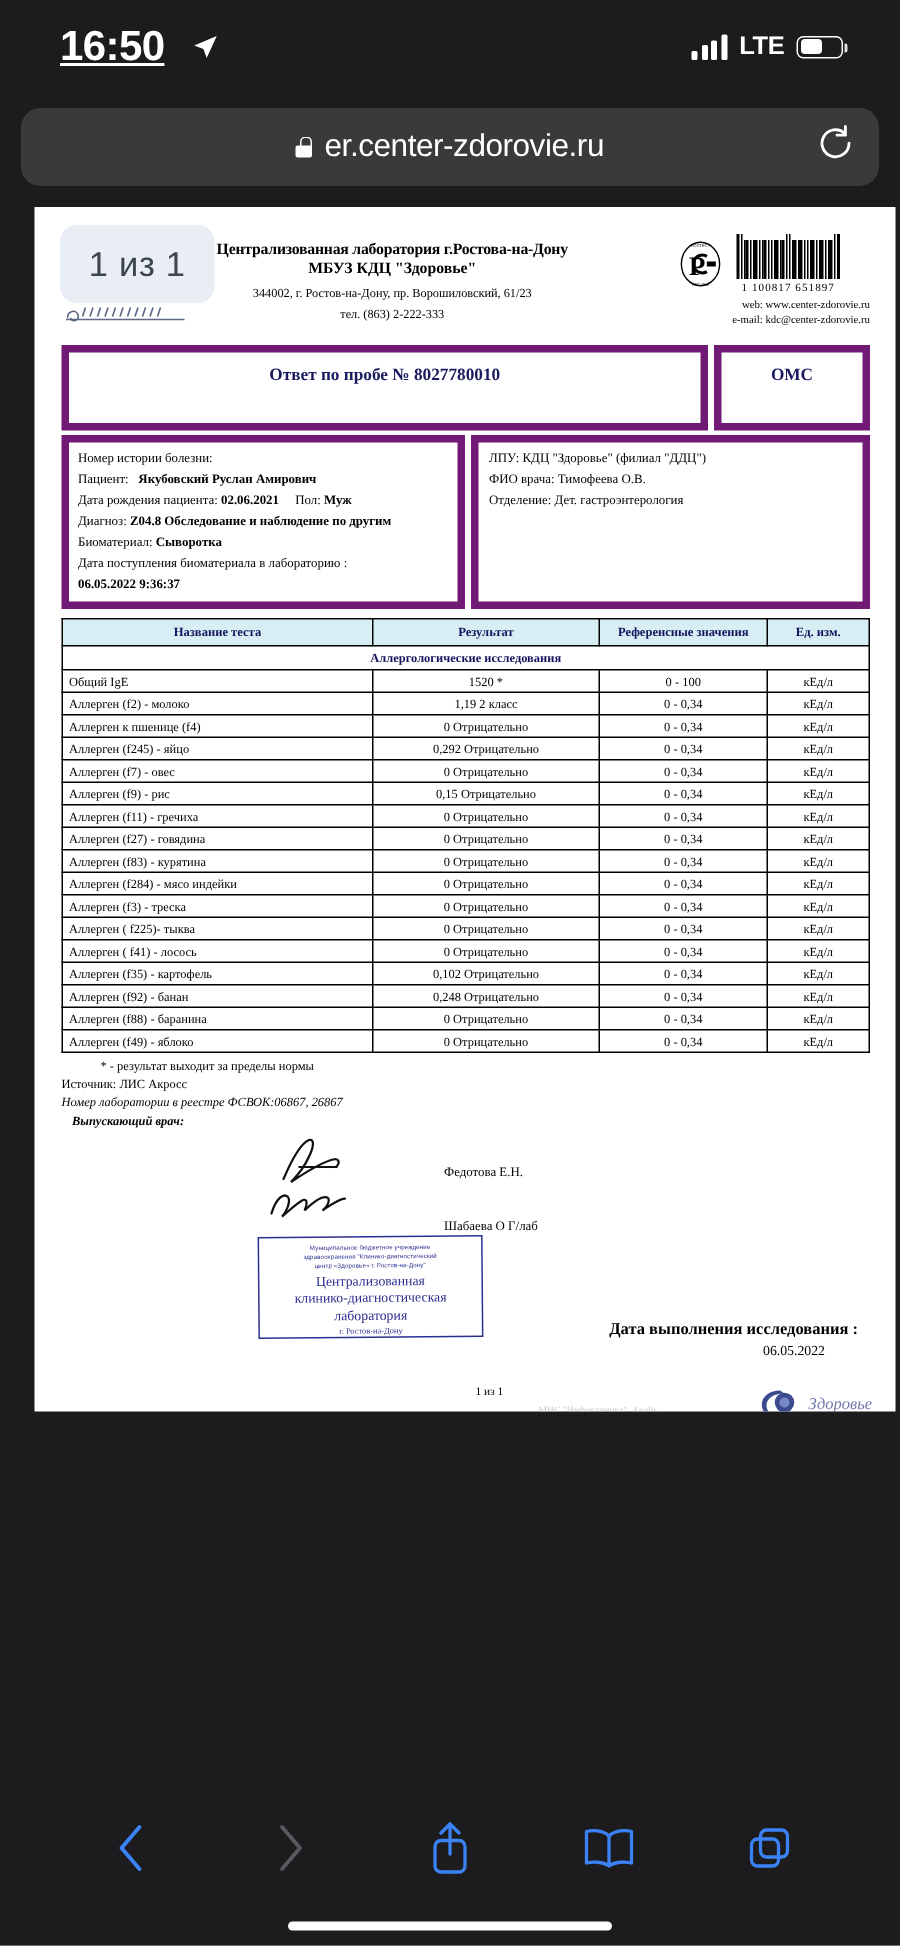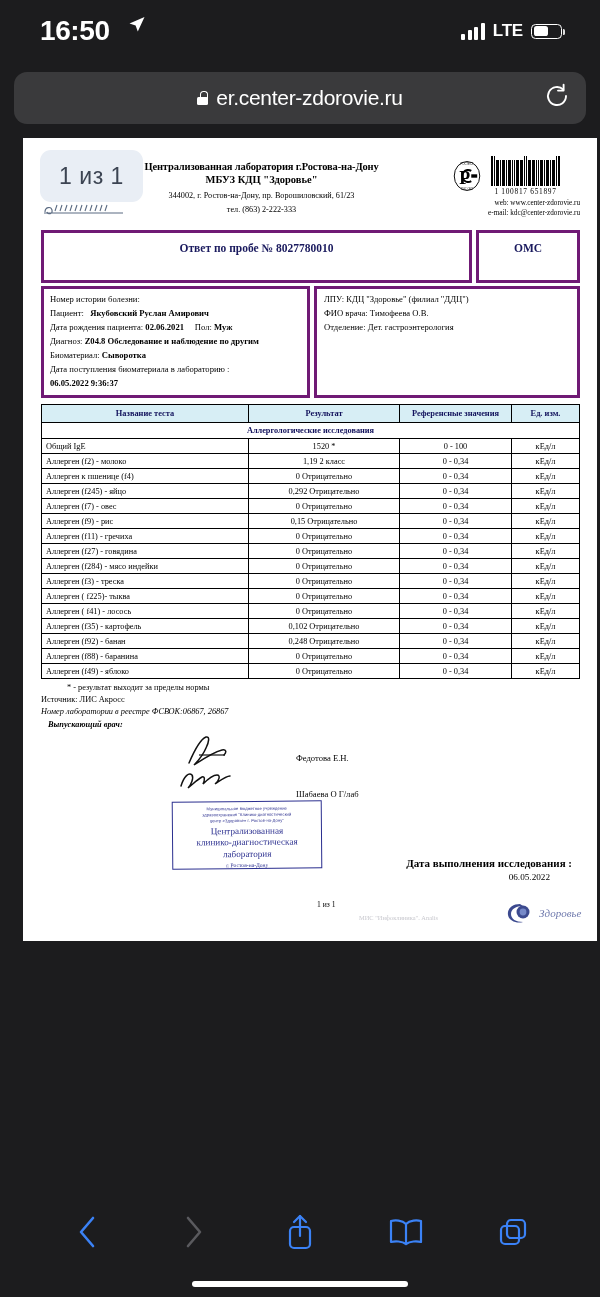--- a/index.html
+++ b/index.html
@@ -11,21 +11,21 @@
     position:relative;
   }
 
   
   .statusbar {
     height:62px; width:600px;
     display:flex; align-items:center; justify-content:space-between;
     padding:0 38px 0 40px;
     color:#fff;
   }
-  .sb-left { display:flex; align-items:flex-start; gap:17px; }
+  .sb-left { display:flex; align-items:center; gap:17px;text-decoration:underline; }
   .sb-time { font-size:28px; font-weight:600; letter-spacing:-0.4px; }
   .loc-arrow { display:block; }
   .sb-right { display:flex; align-items:center; gap:8px; }
   .bars { display:flex; align-items:flex-end; gap:2.5px; height:17px; }
   .bars i { display:block; width:4px; background:#fff; border-radius:1px; }
   .bars i:nth-child(1){height:6px;} .bars i:nth-child(2){height:9.5px;}
   .bars i:nth-child(3){height:13px;} .bars i:nth-child(4){height:17px;}
   .lte { font-size:17px; font-weight:600; letter-spacing:-0.2px; }
   .batt { width:31px; height:15px; border:1.8px solid #fff; border-radius:4.5px; position:relative; }
   .batt::after{content:"";position:absolute;right:-4px;top:4px;width:2.2px;height:6px;background:#fff;border-radius:0 1.5px 1.5px 0;opacity:.85;}
@@ -74,21 +74,21 @@
     width:103px; height:52px; border-radius:11px;
     background:#e9eef5; color:#3c4452;
     display:flex; align-items:center; justify-content:center;
     font-family:"Liberation Sans", sans-serif;
     font-size:23px; letter-spacing:0.5px; z-index:5;
   }
   .squiggle { position:absolute; left:20px; top:62px; width:84px; height:16px; z-index:4; }
 
   
   .row-sample { display:flex; gap:4px; margin-top:2px; }
-  .box { border:3px solid #701a75; }
+  .box { border:5px solid #701a75; }
   .sample-main { flex:1; text-align:center; padding:5px 0 6px; }
   .sample-main b { color:#1a1a5e; font-size:11.5px; font-weight:bold; }
   .sample-oms { width:104px; text-align:center; padding:5px 0 24px; }
   .sample-oms b { color:#1a1a5e; font-size:11.5px; font-weight:bold; }
 
   
   .row-info { display:flex; gap:4px; margin-top:3px; }
   .info-left { flex:1; padding:4px 6px 5px; }
   .info-right { width:266px; padding:4px 7px 5px; }
   .info-line { font-size:8.6px; line-height:1.62; white-space:nowrap; }
@@ -361,20 +361,26 @@
               <td class="t-ref">0 - 0,34</td>
               <td class="t-unit">кЕд/л</td>
             </tr>
             <tr>
               <td class="t-name">Аллерген (f27) - говядина</td>
               <td class="t-res">0 Отрицательно</td>
               <td class="t-ref">0 - 0,34</td>
               <td class="t-unit">кЕд/л</td>
             </tr>
             <tr>
+              <td class="t-name">Аллерген (f83) - курятина</td>
+              <td class="t-res">0 Отрицательно</td>
+              <td class="t-ref">0 - 0,34</td>
+              <td class="t-unit">кЕд/л</td>
+            </tr>
+            <tr>
               <td class="t-name">Аллерген (f284) - мясо индейки</td>
               <td class="t-res">0 Отрицательно</td>
               <td class="t-ref">0 - 0,34</td>
               <td class="t-unit">кЕд/л</td>
             </tr>
             <tr>
               <td class="t-name">Аллерген (f3) - треска</td>
               <td class="t-res">0 Отрицательно</td>
               <td class="t-ref">0 - 0,34</td>
               <td class="t-unit">кЕд/л</td>

